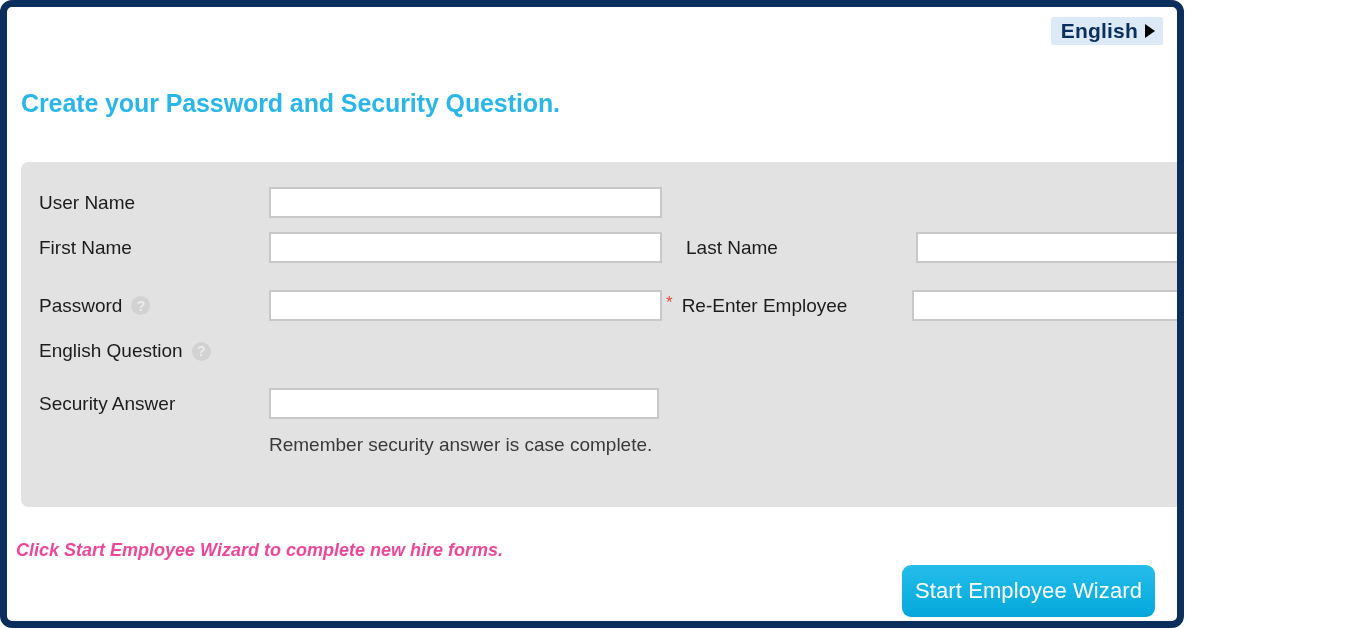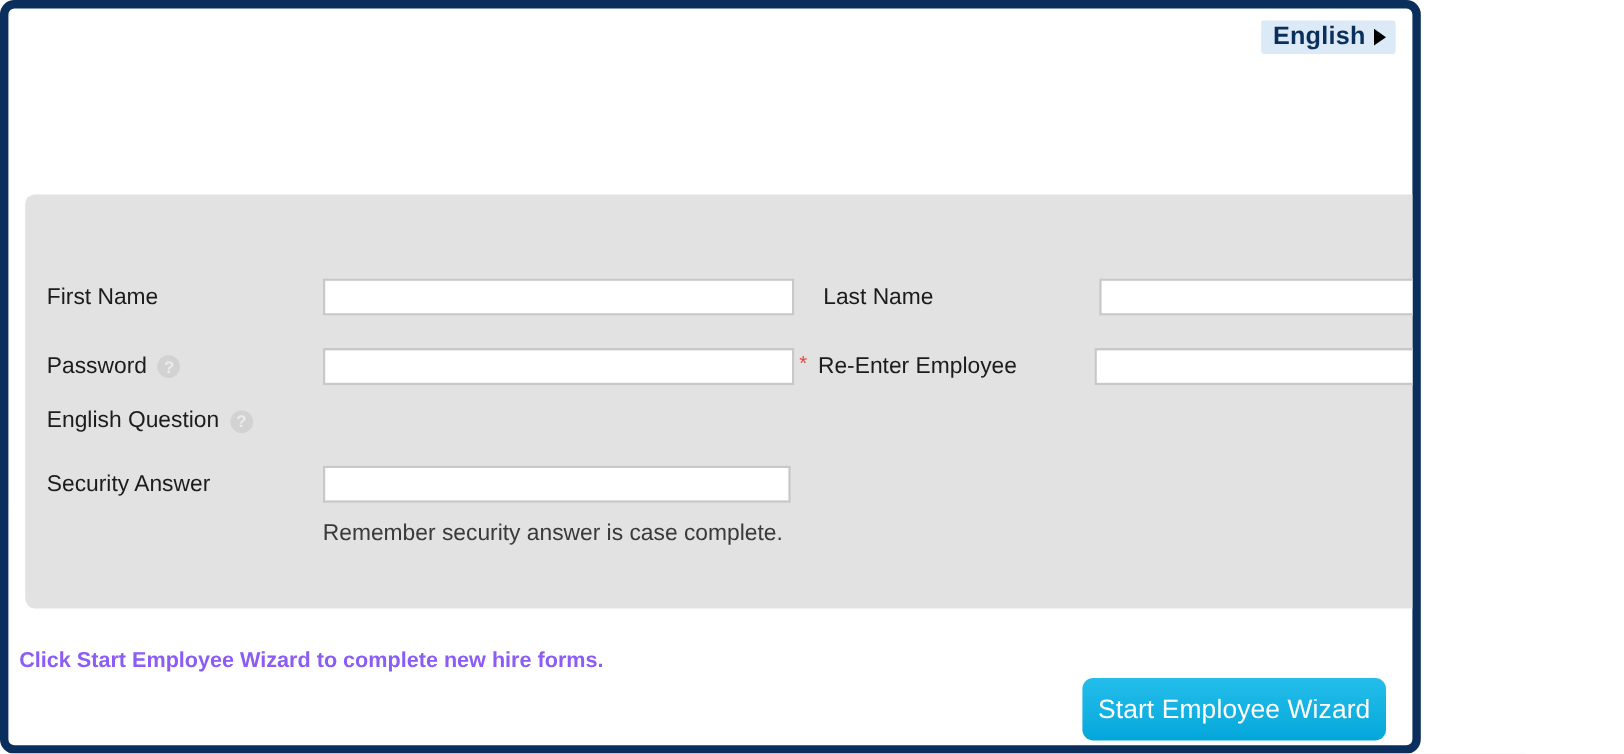--- a/index.html
+++ b/index.html
@@ -175,21 +175,22 @@
     color: #3a3a3a;
   }
 
   
   .footer-note {
     position: absolute;
     left: 9px;
     top: 533px;
     font-size: 18px;
     font-weight: bold;
-    color: #8b5cf6;
+    color: #ec4899;
+    font-style: italic;
   }
 
   .wizard-btn {
     position: absolute;
     right: 22px;
     top: 558px;
     width: 253px;
     height: 52px;
     border: none;
     border-radius: 9px;
@@ -204,23 +205,30 @@
 </head>
 <body>
 
 <div class="screen">
 
   <div class="lang-bar">
     <span class="lang-label">English</span>
     <span class="caret-right"></span>
   </div>
 
+  <div class="page-title">Create your Password and Security Question.</div>
 
   <div class="form-panel">
 
+    <div class="form-row" style="top: 25px;">
+      <div class="label-cell">
+        <span class="field-label">User Name</span>
+      </div>
+      <input class="txt-input" style="width: 393px;" type="text" placeholder="">
+    </div>
 
     <div class="form-row" style="top: 70px;">
       <div class="label-cell">
         <span class="field-label">First Name</span>
       </div>
       <input class="txt-input" style="width: 393px;" type="text" placeholder="">
       <div class="label-cell-right" style="margin-left:24px;">
         <span class="field-label">Last Name</span>
       </div>
       <input class="txt-input" style="width: 393px;" type="text" placeholder="">

